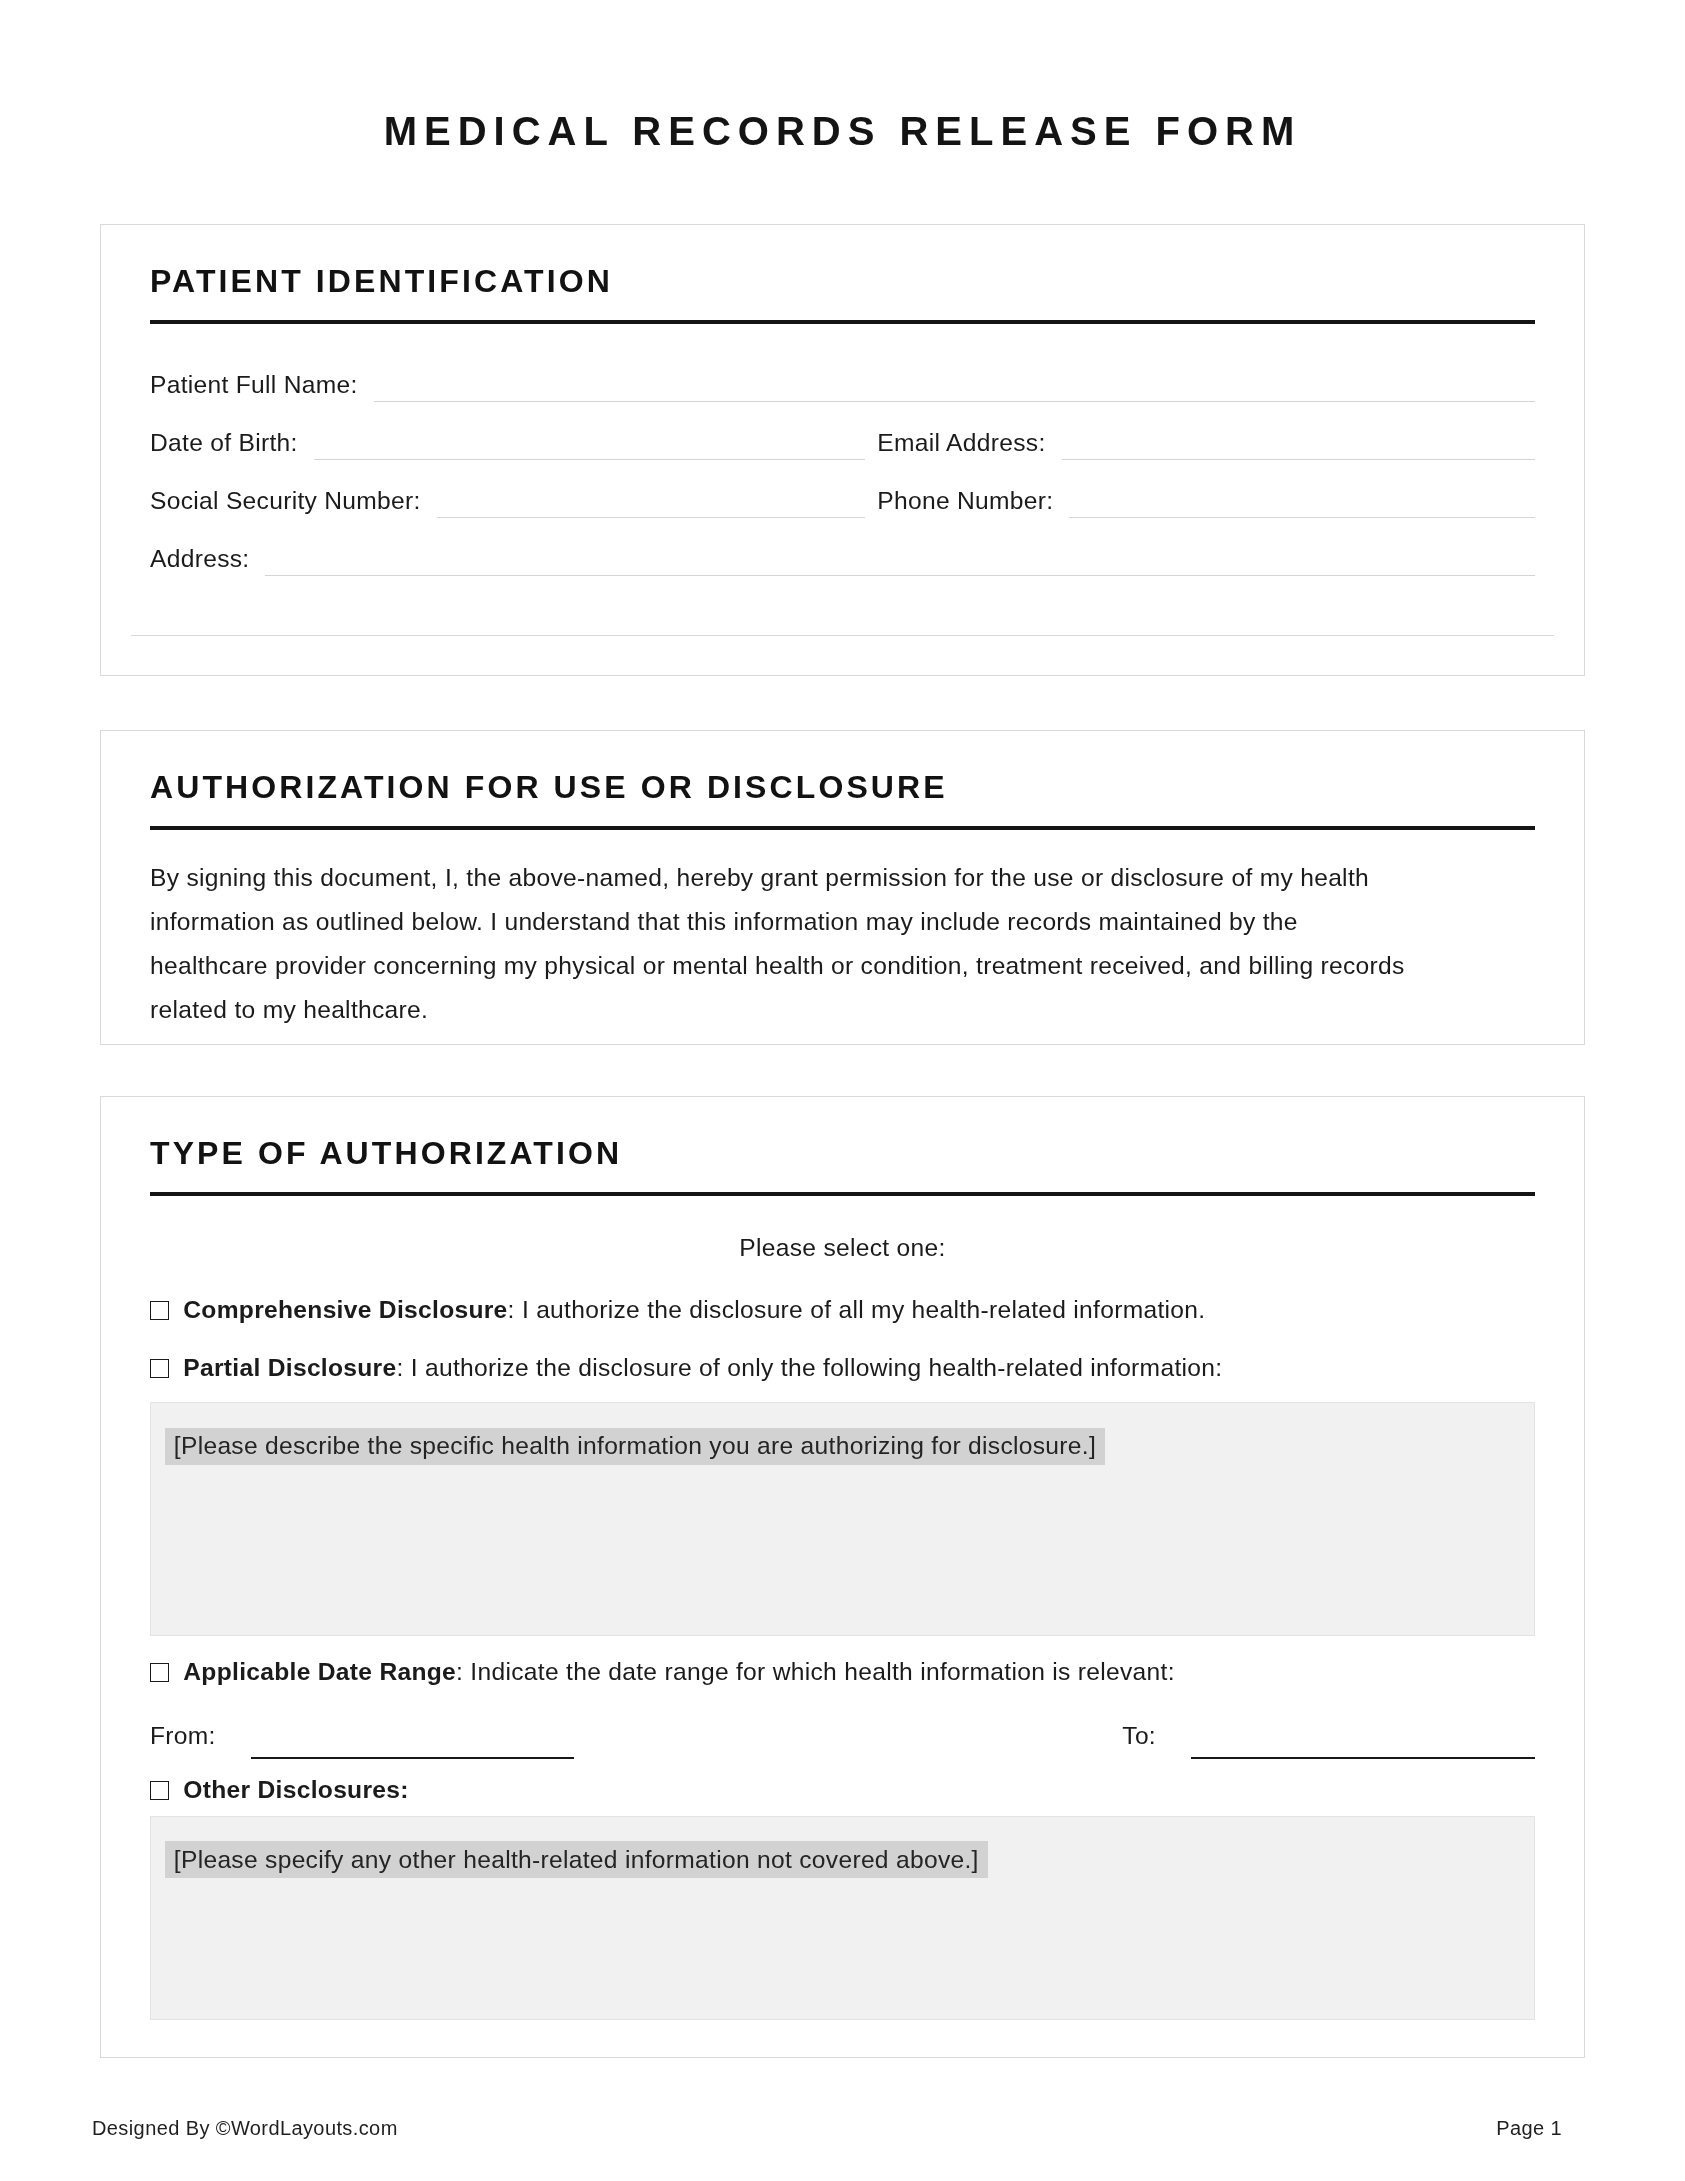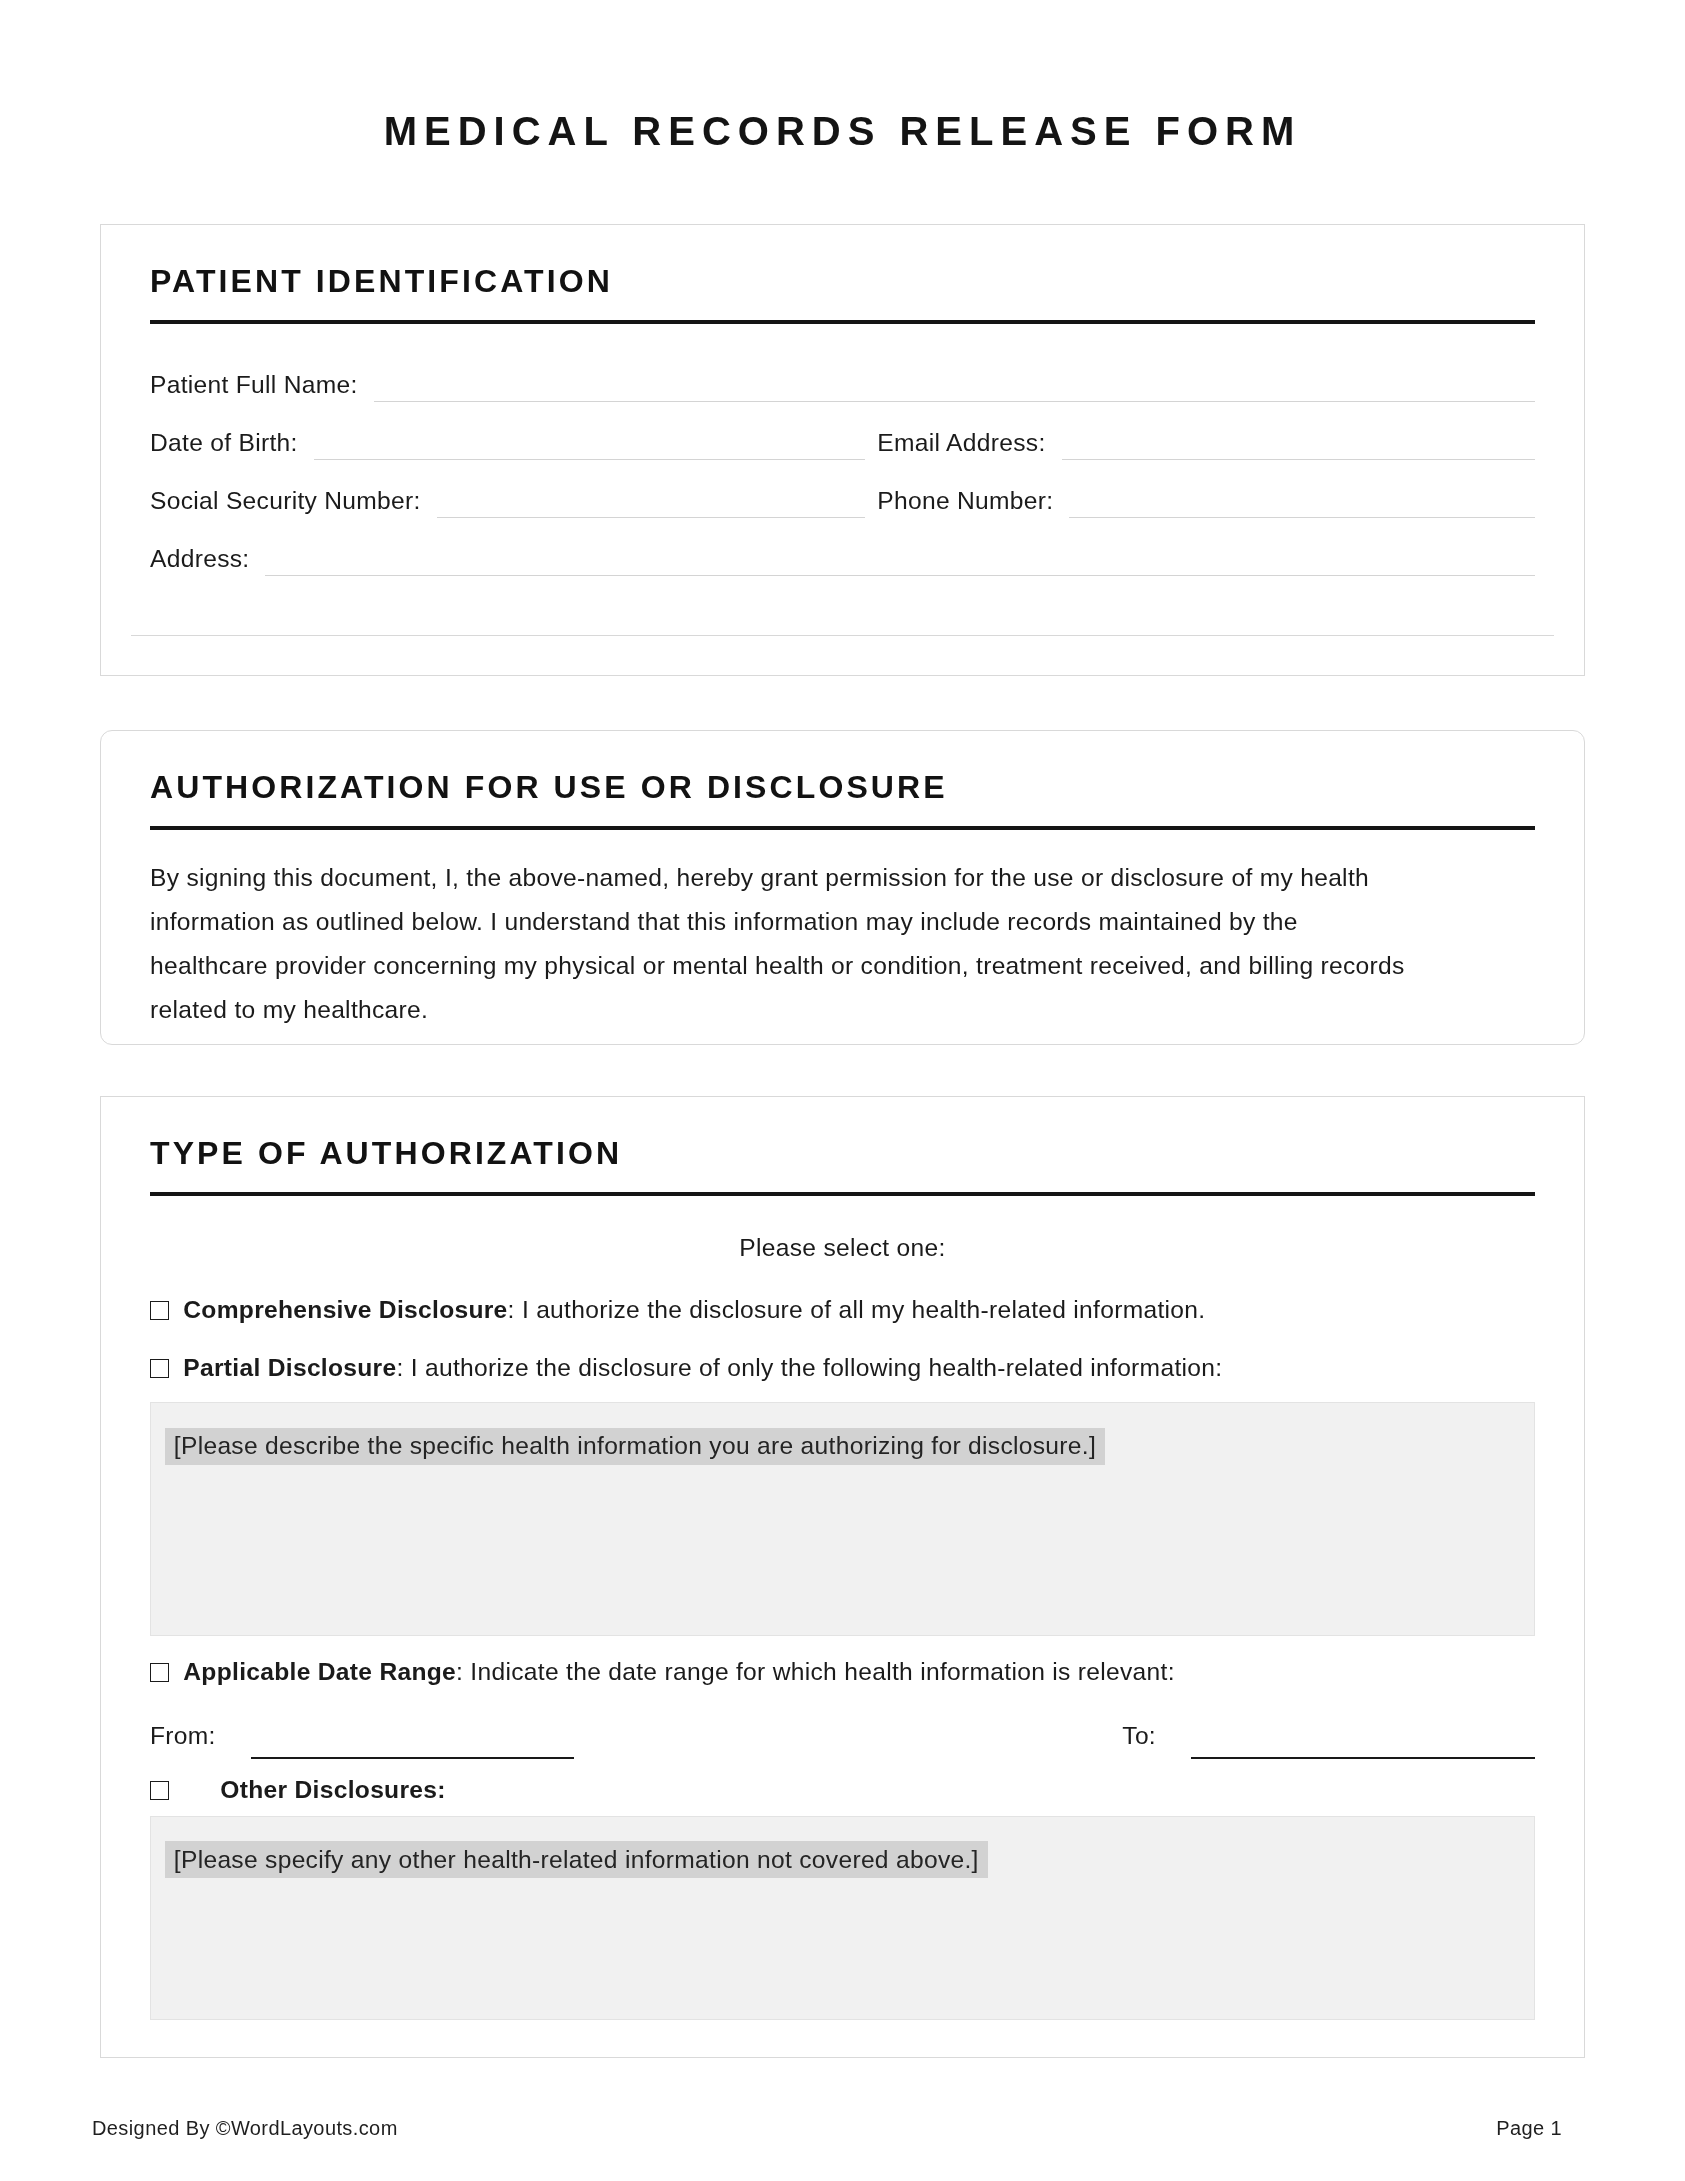--- a/index.html
+++ b/index.html
@@ -45,40 +45,40 @@
     flex:1; height:23px;
     border-bottom:1.8px solid #d4d4d4;
     margin-left:16px; margin-bottom:-1.8px;
   }
   .row-2col { display:flex; margin-top:28px; }
   .col-left  { flex:0 0 715px; display:flex; align-items:flex-end; font-size:24.6px; line-height:30px; }
   .col-right { flex:1; display:flex; align-items:flex-end; margin-left:12.3px; font-size:24.6px; line-height:30px; }
   .extra-line { margin:61px -19.3px 0 -19.3px; border-bottom:1.8px solid #d8d8d8; }
 
   
-  .panel-auth { margin-top:54px; padding-bottom:12.3px;border-radius:12px; }
+  .panel-auth { margin-top:54px; padding-bottom:12.3px; }
   .body-text { margin:26px 0 0 0; max-width:1255px; font-size:24.6px; line-height:44px; }
 
   
   .panel-type { margin-top:51px; padding-bottom:37px; }
   .intro { margin-top:37px; font-size:24.6px; line-height:30px;text-align:center; }
   .option-row { display:flex; align-items:center; font-size:24.6px; line-height:30px; }
   .option-row .opt-label { font-weight:700; }
   .checkbox {
     box-sizing:border-box;
     width:19.3px; height:19.3px;
     border:1.8px solid #1b1b1b;
     margin-right:14px;
     flex:0 0 auto;
     background:#ffffff;
   }
   .opt-comprehensive { margin-top:32px; }
   .opt-partial { margin-top:28px; }
   .opt-daterange { margin-top:21px; }
-  .opt-other { margin-top:16px;gap:37px; }
+  .opt-other { margin-top:16px; }
   .textarea {
     box-sizing:border-box;
     background:#f1f1f1;
     border:1.8px solid #e3e3e3;
     padding:24.6px 14px;
     font-size:24.6px;
   }
   .textarea-partial { margin-top:19px; height:234px; }
   .textarea-other { margin-top:10.5px; height:204px; }
   .placeholder-highlight {

